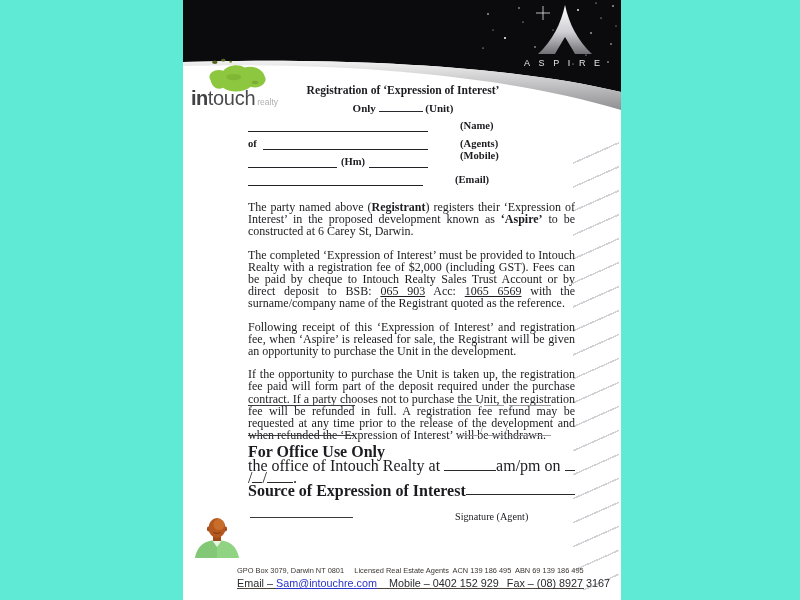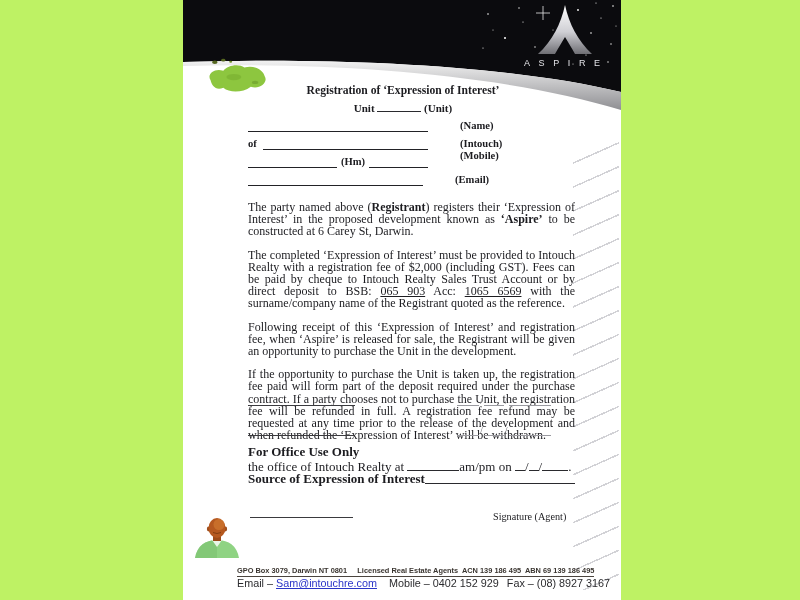--- a/index.html
+++ b/index.html
@@ -1,16 +1,16 @@
 <!DOCTYPE html>
 <html><head>
 <meta charset="utf-8">
 <style>
   html,body{margin:0;padding:0;background:#ffffff;}
-  #stage{position:relative;width:800px;height:600px;background:#bef264;overflow:hidden;
+  #stage{position:relative;width:800px;height:600px;background:#5eead4;overflow:hidden;
          font-family:"Liberation Serif",serif;color:#1c1c20;}
   #doc{position:absolute;left:183px;top:0;width:438px;height:600px;background:#fff;}
 
   
   .stripes{position:absolute;left:390px;top:140px;width:46px;height:450px;z-index:0;
            background:repeating-linear-gradient(156deg,transparent 0 20.4px,#d2d2d6 20.4px 21.9px);}
 
   .hdr-svg{position:absolute;left:0;top:0;width:438px;height:122px;z-index:1;}
 
   
@@ -38,36 +38,36 @@
   .bodytext p{margin:0 0 11px 0;font-size:12px;line-height:12.2px;text-align:justify;}
   .bodytext .bd{font-weight:700;}
   .bodytext .und{text-decoration:underline;}
 
   
   .sigline{position:absolute;border-bottom:1.2px solid #3a3a3e;z-index:2;}
   .dategrp{position:absolute;display:flex;align-items:flex-end;font-size:10px;color:#6a6a70;z-index:2;}
   .dategrp .slash{padding:0 1px;line-height:11px;}
 
   
-  .office{position:absolute;left:65px;top:446px;width:327px;font-size:13px;line-height:11.6px;z-index:2;}
+  .office{position:absolute;left:65px;top:446px;width:327px;font-size:16px;line-height:11.6px;z-index:2;}
   .office .oh{font-weight:700;margin-bottom:1px;}
   .o1{text-align:justify;text-align-last:justify;}
   .osrc{display:flex;margin-top:1px;}
   .osrc .lbl{white-space:nowrap;font-weight:bold;}
   .osrc .fill{flex:1;border-bottom:1px solid #2a2a2e;margin-bottom:1px;}
 
   
   .photo{position:absolute;left:10px;top:516px;z-index:2;}
   .agent-line{position:absolute;left:67px;top:517px;width:103px;border-top:1.4px solid #3a3a3e;z-index:2;}
-  .agent-label{position:absolute;left:272px;top:511px;font-size:10.2px;z-index:2;margin-left:38px;}
+  .agent-label{position:absolute;left:272px;top:511px;font-size:10.2px;z-index:2;}
 
   
   .footer1{position:absolute;left:54px;top:566px;width:342px;text-align:center;z-index:2;
            font-family:"Liberation Sans",sans-serif;font-size:7.4px;color:#3a3530;}
-  .footer1 span{border-bottom:1px solid #4a443e;white-space:pre;padding-bottom:1px;font-weight:bold;}
+  .footer1 span{border-bottom:1px solid #4a443e;white-space:pre;padding-bottom:13px;}
   .footer2{position:absolute;left:54px;top:577px;width:342px;text-align:center;z-index:2;
            font-family:"Liberation Sans",sans-serif;font-size:10.8px;color:#2b2b2e;white-space:nowrap;}
   .footer2 .gap{display:inline-block;width:12px;}
   .email-link{color:#2b35c8;text-decoration:underline;}
 </style>
 </head>
 <body>
 
 <div id="stage">
  <div id="doc">
@@ -118,37 +118,38 @@
 
   <div class="logo">
     <svg width="70" height="36" viewBox="0 -6 64 34">
       <ellipse cx="12" cy="-1" rx="2.6" ry="1.6" fill="#55661f"></ellipse>
       <ellipse cx="20" cy="-3" rx="2" ry="1.3" fill="#55661f"></ellipse>
       <ellipse cx="27" cy="-1.5" rx="1.4" ry="1" fill="#6f8c28"></ellipse>
       <path d="M8,16 C4,10 12,4 20,7 C24,2 34,0 40,4 C48,1 58,6 59,12 C63,18 54,25 46,22 C38,28 26,28 20,23 C13,26 9,21 8,16 Z" fill="#8dc63f"></path>
       <ellipse cx="30" cy="13" rx="7" ry="3" fill="#76ab2e" opacity="0.55"></ellipse>
       <ellipse cx="50" cy="18" rx="3" ry="1.6" fill="#6a9b29" opacity="0.6"></ellipse>
     </svg>
+    <div class="brandline"><span class="b-in">in</span><span class="b-touch">touch</span><span class="b-realty">realty</span></div>
   </div>
 
   <div class="titleblk">
     <div class="title">Registration of ‘Expression of Interest’</div>
     <div class="unitline">
-      <span>Unit</span>
+      <span>Only</span>
       <span class="blank" style="width:44px"></span>
       <span>(Unit)</span>
     </div>
   </div>
 
   <div class="uline" style="left:65px;top:118px;width:180px"></div>
   <span class="flabel" style="left:277px;top:120px">(Name)</span>
 
   <span class="flabel" style="left:65px;top:138px">of</span>
   <div class="uline" style="left:80px;top:136px;width:165px"></div>
-  <span class="flabel" style="left:277px;top:138px">(Intouch)</span>
+  <span class="flabel" style="left:277px;top:138px">(Agents)</span>
 
   <div class="uline" style="left:65px;top:154px;width:89px"></div>
   <span class="flabel" style="left:158px;top:156px">(Hm)</span>
   <div class="uline" style="left:186px;top:154px;width:59px"></div>
   <span class="flabel" style="left:277px;top:150px">(Mobile)</span>
 
   <div class="uline" style="left:65px;top:172px;width:175px"></div>
   <span class="flabel" style="left:272px;top:174px">(Email)</span>
 
   <div class="bodytext">

